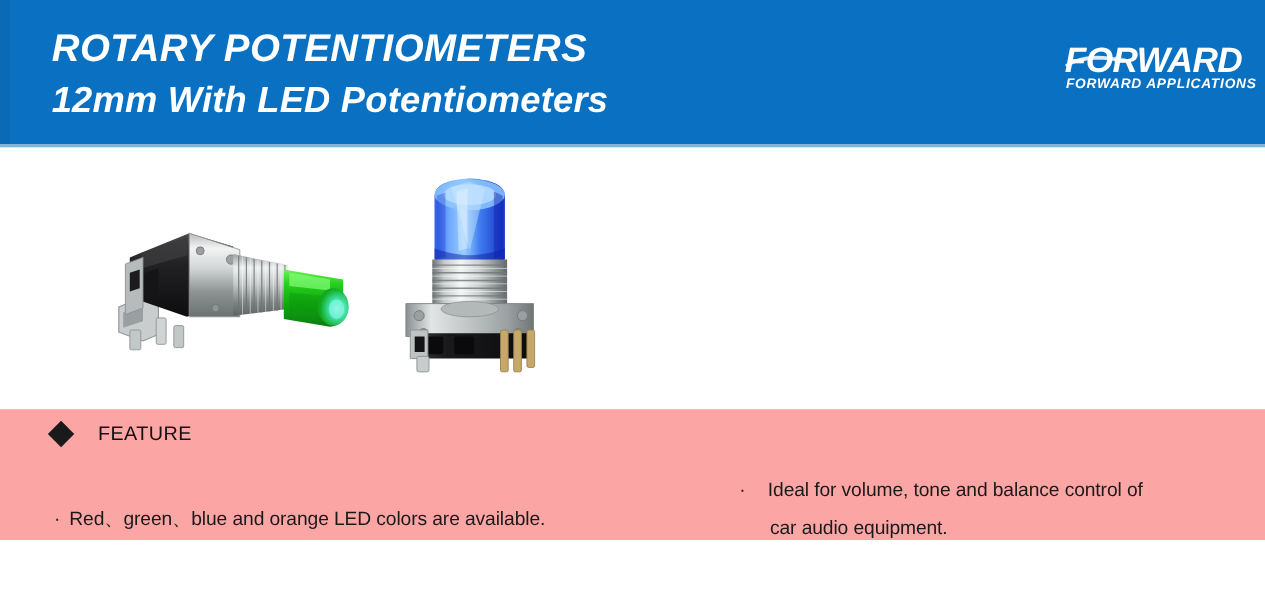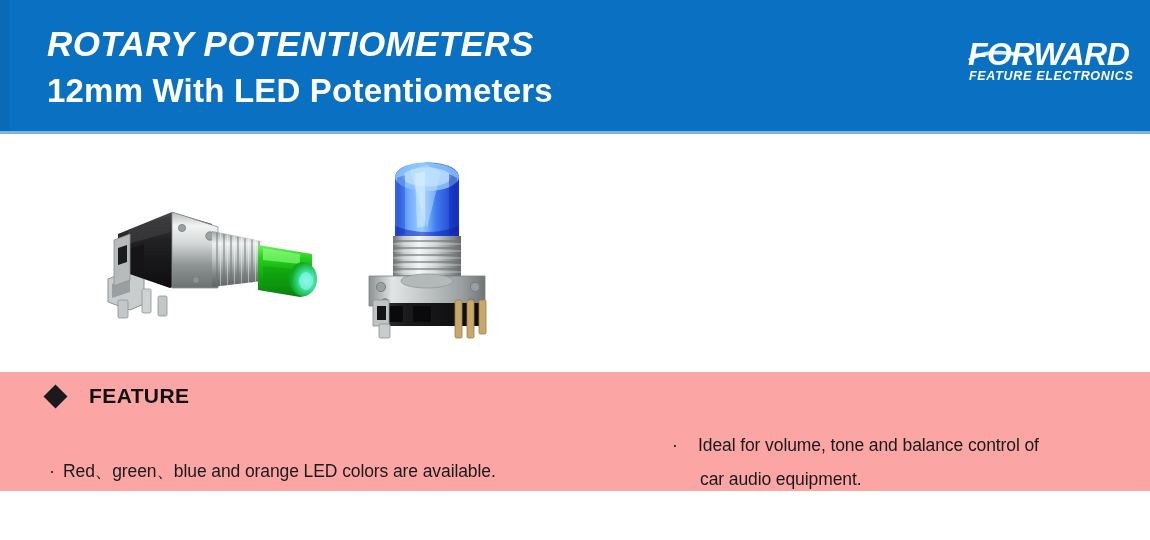--- a/index.html
+++ b/index.html
@@ -51,20 +51,21 @@
     color: #ffffff;
     letter-spacing: 0.4px;
     white-space: nowrap;
   }
   .title-sub {
     position: absolute;
     left: 47px;
     top: 72px;
     font-size: 33px;
     font-weight: bold;
+    font-style: italic;
     color: #ffffff;
     letter-spacing: 0.2px;
     white-space: nowrap;
   }
 
   
   #logo {
     position: absolute;
     left: 966px;
     top: 36px;
@@ -133,22 +134,22 @@
     white-space: nowrap;
   }
   .diamond {
     width: 17px;
     height: 17px;
     background: #1a1a1a;
     transform: rotate(45deg);
     flex: 0 0 auto;
   }
   .section-title {
-    font-size: 21px;
-    font-weight: bold;
+    font-size: 18px;
+    font-weight: normal;
     color: #111111;
     letter-spacing: 0.4px;
     text-align: right;
   }
 
   #feature-head { left: 47px; top: 384px; }
   #feature-head .section-title { margin-left: 25px; }
 
   #applications-head { left: 651px; top: 384px; }
   #applications-head .section-title { margin-left: 9px; }
@@ -185,21 +186,21 @@
 
     <div class="title-main">ROTARY POTENTIOMETERS</div>
     <div class="title-sub">12mm With LED Potentiometers</div>
 
     <div id="logo">
       <svg id="logo-swoosh" viewBox="0 0 70 16">
         <path d="M2 11 C 14 2, 34 1, 52 5 L 50 8 C 33 5, 16 6, 4 13 Z" fill="#ffffff" opacity="0.85"></path>
         <path d="M48 3 L 58 5.5 L 47 9 Z" fill="#ffffff" opacity="0.6"></path>
       </svg>
       <div class="logo-word">FORWARD</div>
-      <div class="logo-sub">FEATURE ELECTRONICS</div>
+      <div class="logo-sub">FORWARD APPLICATIONS</div>
     </div>
   </div>
   <div id="header-underline"></div>
 
   <div id="product-area">
 
     <svg id="product-green" viewBox="0 0 230 145">
       <defs>
         <linearGradient id="gMetal" x1="0" y1="0" x2="0" y2="1">
           <stop offset="0%" stop-color="#b9bcbd"></stop>

